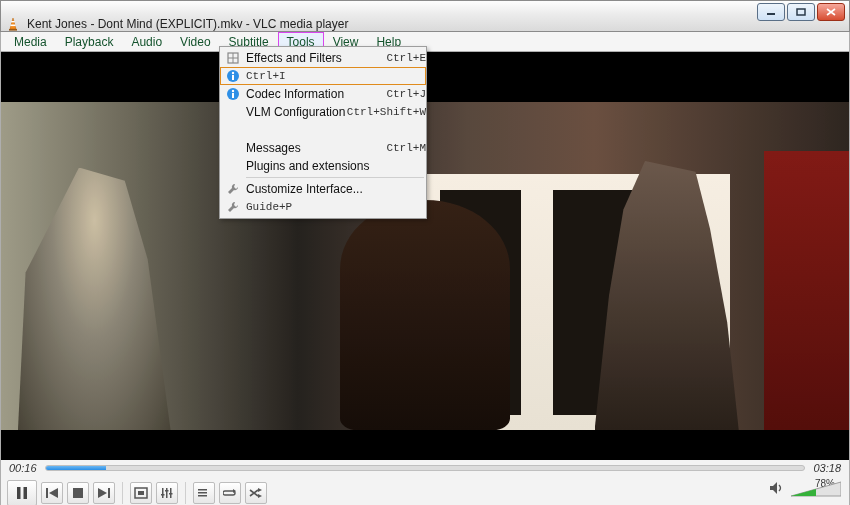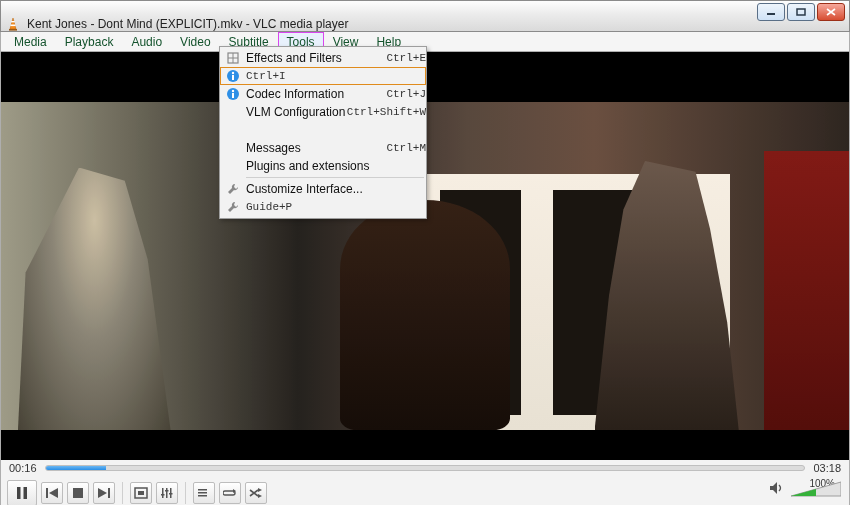--- a/index.html
+++ b/index.html
@@ -158,20 +158,21 @@
   }
   
   .times {
     display:flex; align-items:center;
     height:16px;
     background:#f3f3f3;
     border-left:1px solid #aeaeae;
     border-right:1px solid #aeaeae;
     padding: 8px 8px;
     gap:8px;
+    font-style:italic;
   }
   .time { color:#333; font-size:11px; }
   .seek {
     flex:1; height:6px;
     background:#dcdcdc;
     border:1px solid #bfbfbf;
     border-radius:3px;
     position:relative;
   }
   .seek-fill {
@@ -414,21 +415,21 @@
       </svg>
   </div>
 
   <div class="vol">
     <span class="vol-icon">
       <svg width="16" height="14">
           <polygon points="1,5 4,5 8,1 8,13 4,9 1,9" fill="#555"></polygon>
           <path d="M10 4 Q13 7 10 10" fill="none" stroke="#555" stroke-width="1.3"></path>
         </svg>
     </span>
-    <span class="vol-label">100%</span>
+    <span class="vol-label">78%</span>
     <div class="vol-tri">
       <svg width="50" height="18" viewBox="0 0 50 18">
         <polygon points="0,16 50,16 50,2" fill="#e2e2e2" stroke="#9e9e9e" stroke-width="1"></polygon>
         <clipPath id="volclip">
             <rect id="volrect" x="0" y="0" width="25" height="18"></rect>
           </clipPath>
         <polygon points="0,16 50,16 50,2" fill="#35b13a" clip-path="url(#volclip)"></polygon>
       </svg>
     </div>
   </div>

